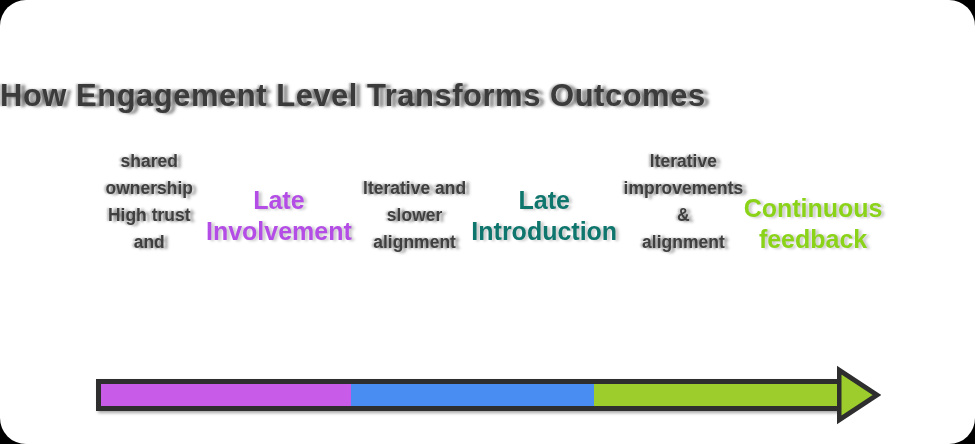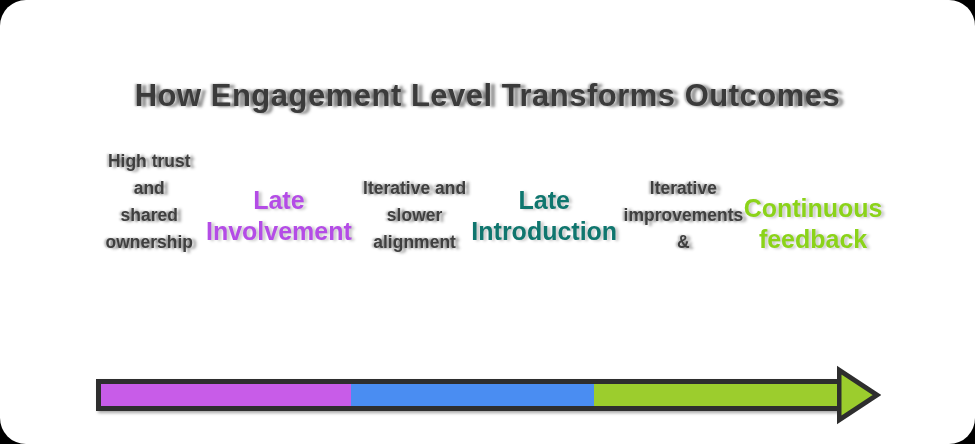--- a/index.html
+++ b/index.html
@@ -1,19 +1,19 @@
 <!DOCTYPE html>
 <html><head>
 <meta charset="utf-8">
 <style>
   html,body{margin:0;padding:0;background:#000;font-family:"Liberation Sans","DejaVu Sans",sans-serif;}
   .canvas{position:relative;width:975px;height:444px;background:#ffffff;border-radius:26px;overflow:hidden;margin:0 auto;}
   .title{
     position:absolute;top:78px;left:0;width:100%;
-    text-align:center;font-size:31px;font-weight:800;color:#3b3b3b;
+    text-align:left;font-size:31px;font-weight:800;color:#3b3b3b;
     letter-spacing:.5px;margin:0;
     text-shadow:5px 1px 3px rgba(40,40,40,.50), -2px 0 2px rgba(40,40,40,.35);
   }
   .columns{
     position:absolute;top:160px;left:50%;transform:translateX(-50%);
     width:790px;display:grid;grid-template-columns:1fr 1fr 1fr;column-gap:6px;
   }
   .column{display:flex;flex-direction:row;align-items:center;}
   .desc{
     height:96px;display:flex;flex-direction:column;justify-content:flex-end;
@@ -43,22 +43,22 @@
 <body>
 
 <div class="canvas">
 
   <h1 class="title">How Engagement Level Transforms Outcomes</h1>
 
   <div class="columns">
 
     <div class="column">
       <div class="desc">
+        <span>shared ownership</span>
         <span>High trust and</span>
-        <span>shared ownership</span>
       </div>
       <div class="label" style="color: rgb(180, 76, 230);">
         <div>Late</div>
         <div>Involvement</div>
       </div>
     </div>
 
     <div class="column">
       <div class="desc">
         <span>Iterative and</span>
@@ -67,20 +67,21 @@
       <div class="label" style="color: #0f766e;">
         <div>Late</div>
         <div>Introduction</div>
       </div>
     </div>
 
     <div class="column">
       <div class="desc">
         <span>Iterative</span>
         <span>improvements &amp;</span>
+        <span>alignment</span>
       </div>
       <div class="label" style="color: rgb(139, 211, 25); margin-top: 32px;">
         <div>Continuous</div>
         <div>feedback</div>
       </div>
     </div>
 
   </div>
 
   <div class="arrow-row">

